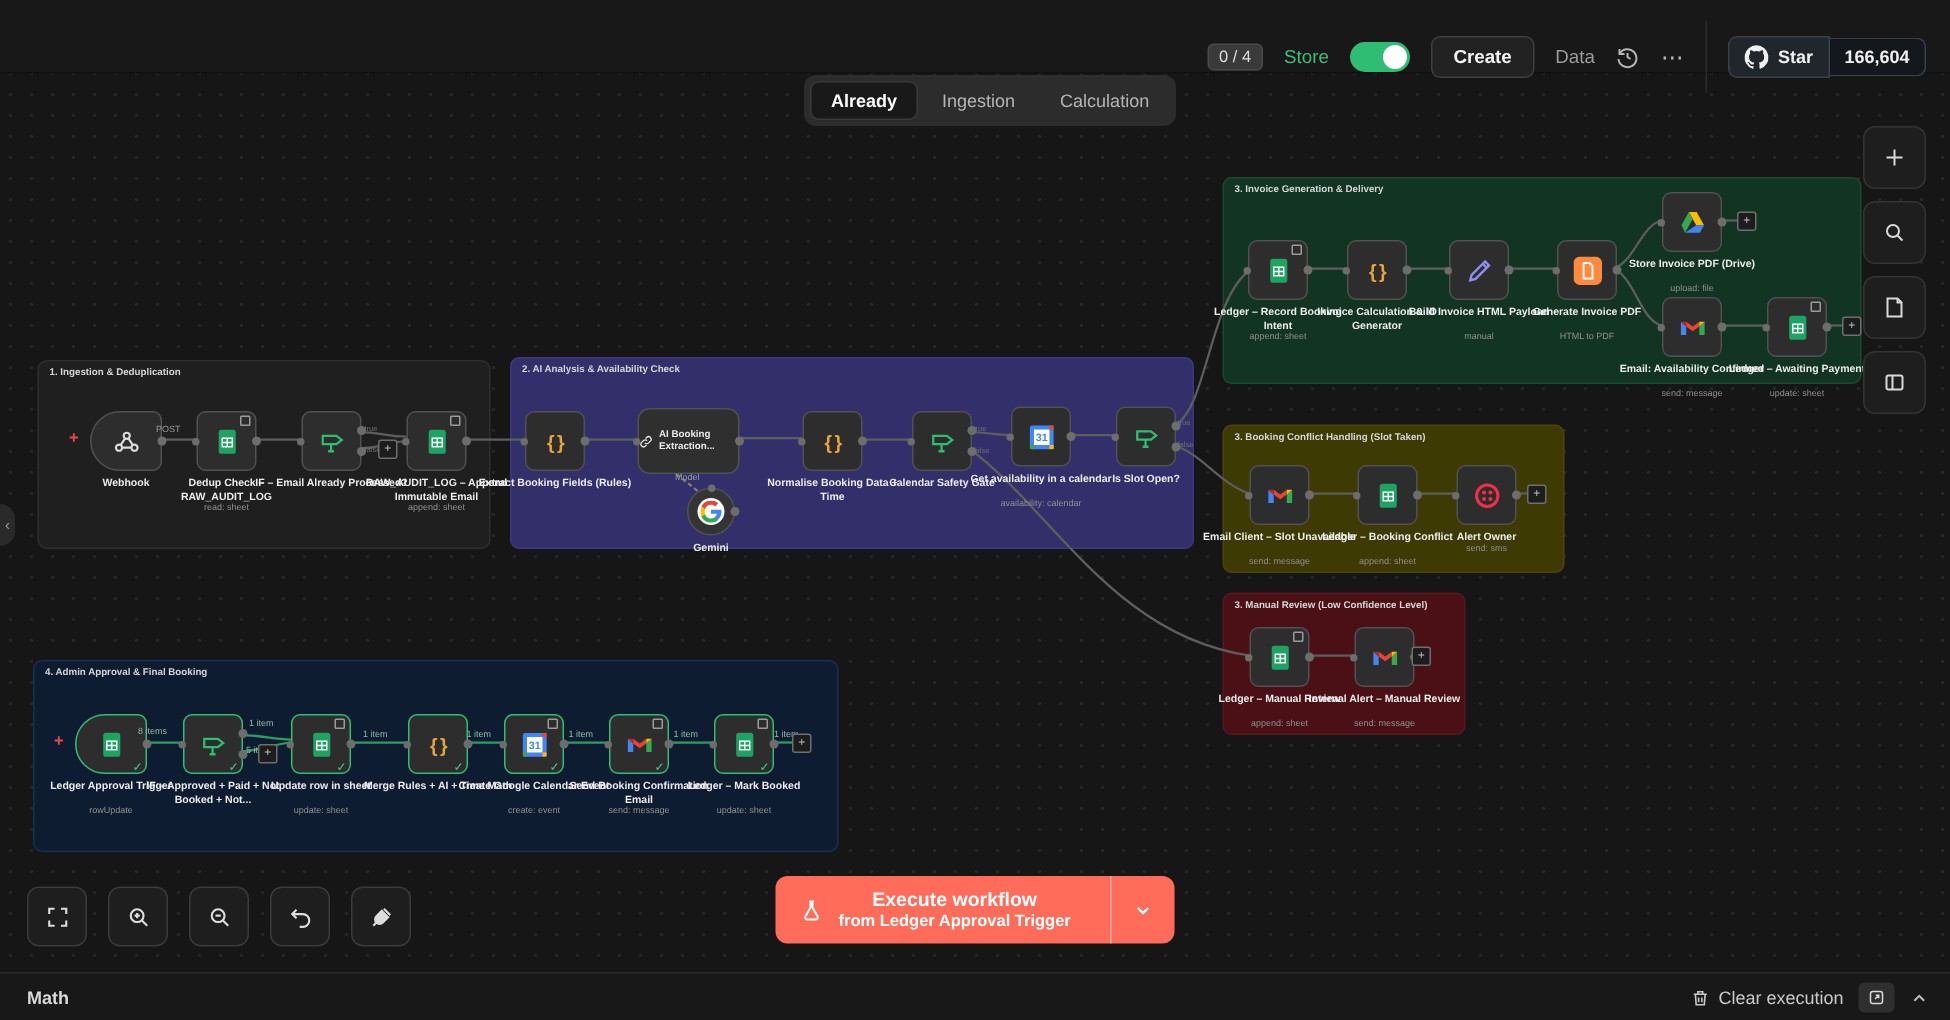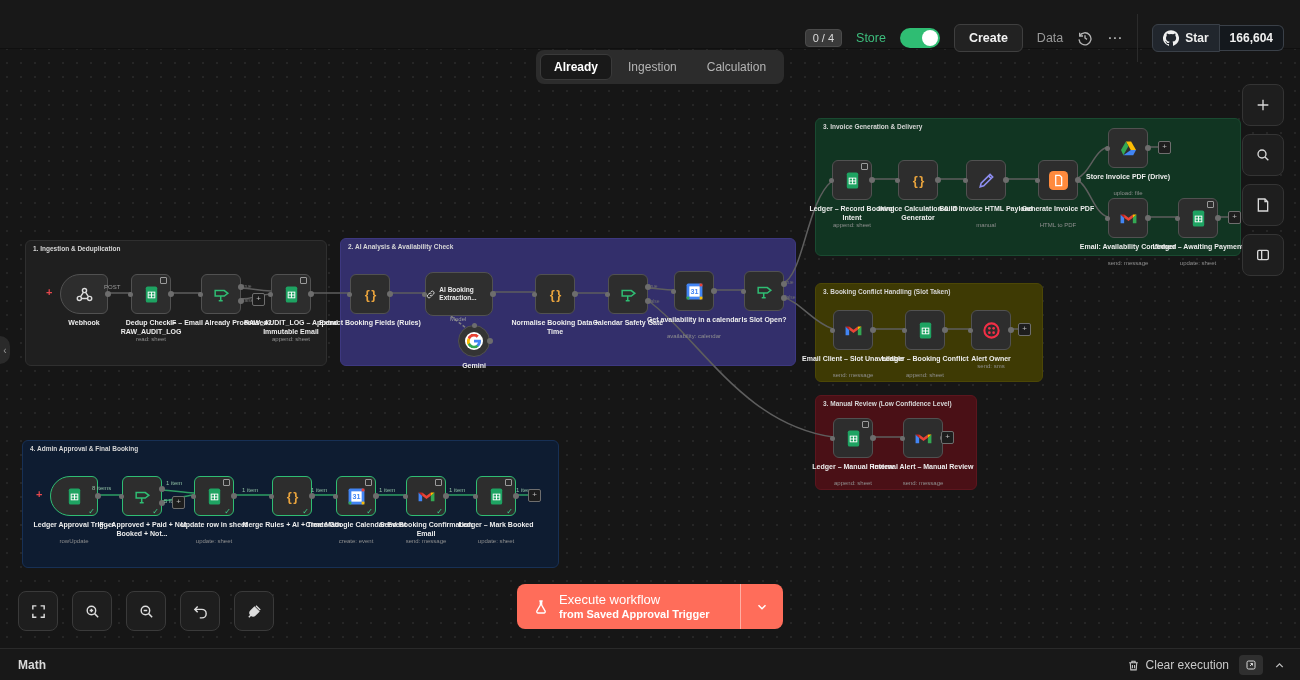--- a/index.html
+++ b/index.html
@@ -75,21 +75,21 @@
            border-radius:8px;z-index:9;display:flex;align-items:center;justify-content:center;color:#d9d9d9;}
   .sidebtn svg{width:16px;height:16px;}
   
   .ctl{position:absolute;top:591px;width:38px;height:38px;background:#1e1e1e;border:1px solid #3a3a3a;
        border-radius:8px;z-index:9;display:flex;align-items:center;justify-content:center;}
   .ctl svg{width:17px;height:17px;}
   
   #exec{position:absolute;left:517px;top:584px;width:266px;height:45px;background:#ff6d5a;border-radius:8px;
         z-index:9;display:flex;align-items:stretch;color:#fff;}
   #exec-main{flex:1;display:flex;align-items:center;gap:10px;padding-left:16px;}
-  #exec-t1{font-size:13px;font-weight:400;line-height:1.25;}
+  #exec-t1{font-size:13px;font-weight:700;line-height:1.25;text-align:center;}
   #exec-t2{font-size:11px;font-weight:600;line-height:1.25;}
   #exec-dd{width:42px;border-left:1px solid rgba(255,255,255,.45);display:flex;align-items:center;justify-content:center;}
   
   #logsbar{position:absolute;left:0;top:648px;width:1300px;height:32px;background:#181818;border-top:1px solid #2a2a2a;
            z-index:10;display:flex;align-items:center;}
   #logs-title{font-size:12px;font-weight:700;color:#d9d9d9;margin-left:18px;}
   #logs-right{margin-left:auto;display:flex;align-items:center;gap:10px;margin-right:14px;}
   #clear-exec{display:flex;align-items:center;gap:6px;font-size:12px;color:#c9c9c9;}
   #popout{width:24px;height:20px;background:#2f2f2f;border-radius:4px;display:flex;align-items:center;justify-content:center;}
   #edge-handle{position:absolute;left:0;top:336px;width:10px;height:28px;background:#2a2a2a;
@@ -673,21 +673,21 @@
     </svg>
   </div>
 
 <div id="exec">
   <div id="exec-main">
     <svg width="16" height="16" viewBox="0 0 24 24" fill="none" stroke="#fff" stroke-width="2">
         <path d="M9.5 3h5M11 3v6l-5.2 9.2A2 2 0 007.5 21h9a2 2 0 001.7-2.8L13 9V3"></path>
       </svg>
     <span>
         <div id="exec-t1">Execute workflow</div>
-          <div id="exec-t2">from Saved Approval Trigger</div>
+          <div id="exec-t2">from Ledger Approval Trigger</div>
       </span>
   </div>
   <div id="exec-dd">
     <svg width="14" height="14" viewBox="0 0 24 24" fill="none" stroke="#fff" stroke-width="2.5">
         <path d="M6 9l6 6 6-6"></path>
       </svg>
   </div>
 </div>
 
 <div id="logsbar">

